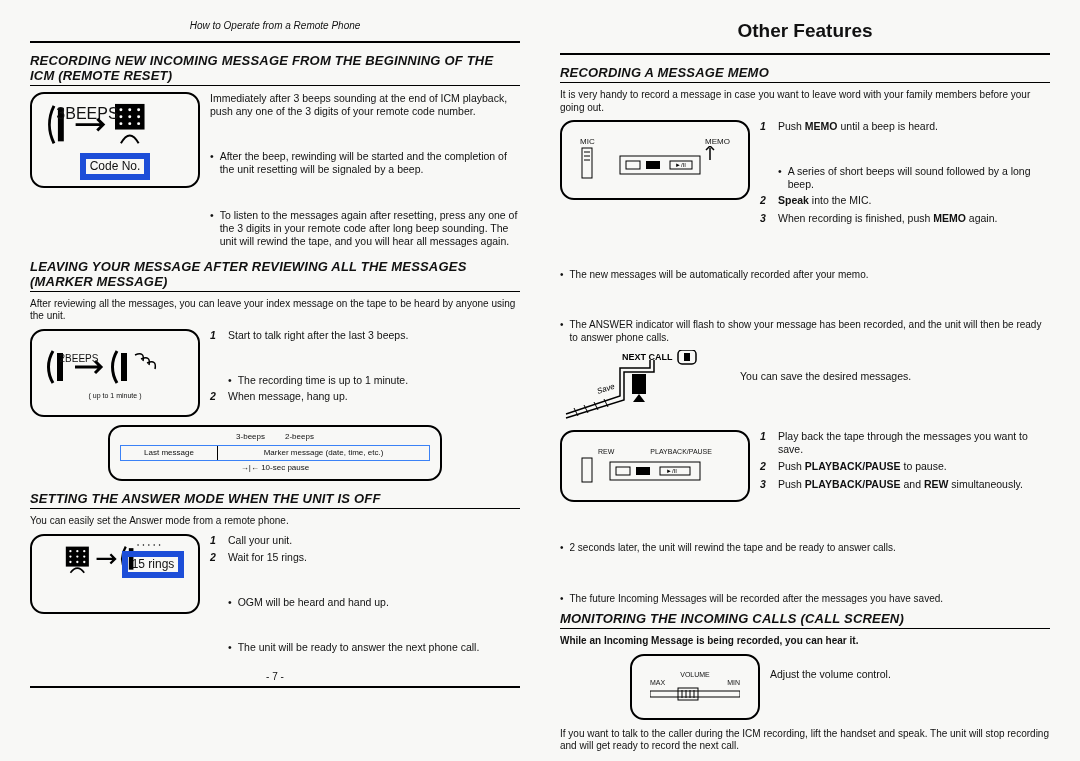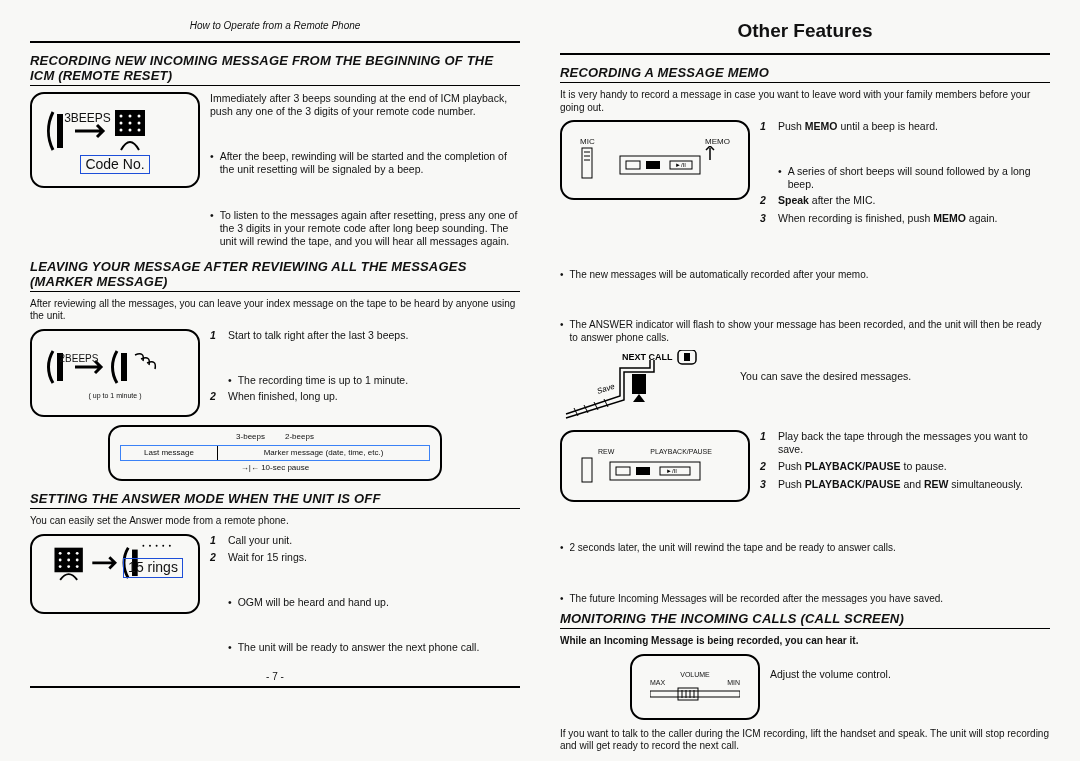--- a/index.html
+++ b/index.html
@@ -72,23 +72,23 @@
     line-height: 1.25;
   }
   .step { display:flex; gap:6px; margin-bottom:4px;}
   .step-num { font-style: italic; font-weight:bold; width:12px; flex-shrink:0;}
   .bullet { display:flex; gap:6px; margin-bottom:3px;margin-top:32px;}
   .bullet::before { content:"•"; flex-shrink:0;}
   .pagenum { text-align:center; font-size:10px; margin-top:6px;}
   .center {text-align:center;}
   .bold {font-weight:bold;}
   .figure-inner-box {
-    border:1px solid #1d4ed8;
+    border:6px solid #1d4ed8;
     padding:1px 4px;
-    font-size:14px;
+    font-size:12px;
     margin-top:3px;
     display:inline-block;
   }
   .sub-note { font-size:10px; line-height:1.25; margin-bottom:6px;}
 </style>
 </head>
 <body>
 
 <div class="sheet">
 
@@ -110,21 +110,21 @@
               <circle cx="94" cy="10" r="1.5"></circle>
           <circle cx="76" cy="17" r="1.5"></circle>
               <circle cx="85" cy="17" r="1.5"></circle>
               <circle cx="94" cy="17" r="1.5"></circle>
           <circle cx="76" cy="24" r="1.5"></circle>
               <circle cx="85" cy="24" r="1.5"></circle>
               <circle cx="94" cy="24" r="1.5"></circle>
             </g>
           <path d="M76 44 Q85 28 94 44" stroke="#000" stroke-width="2" fill="none"></path>
         </svg>
-        <div style="position:relative;top:-44px;left:-42px;font-size:12px;padding-left:29px;">3BEEPS</div>
+        <div style="position:relative;top:-44px;left:-42px;font-size:16px;padding-left:29px;">3BEEPS</div>
         <div class="figure-inner-box" style="margin-top:-14px;">Code No.</div>
       </div>
       <div class="text-block">
         <div>Immediately after 3 beeps sounding at the end of ICM playback, push any one of the 3 digits of your remote code number.</div>
         <div class="bullet">
             <span>After the beep, rewinding will be started and the completion of the unit resetting will be signaled by a beep.</span>
           </div>
         <div class="bullet">
             <span>To listen to the messages again after resetting, press any one of the 3 digits in your remote code after long beep sounding. The unit will rewind the tape, and you will hear all messages again.</span>
           </div>
@@ -149,21 +149,21 @@
       <div class="text-block">
         <div class="step">
             <span class="step-num">1</span>
             <span>Start to talk right after the last 3 beeps.</span>
           </div>
         <div class="bullet" style="margin-left:18px;">
             <span>The recording time is up to 1 minute.</span>
           </div>
         <div class="step">
             <span class="step-num">2</span>
-            <span>When finished, long up.</span>
+            <span>When message, hang up.</span>
           </div>
       </div>
     </div>
 
     <div class="center">
       <div class="figure" style="display:inline-block;width:310px;padding:6px 10px;">
         <div style="display:flex;justify-content:center;gap:20px;font-size:8px;">
             <span>3-beeps</span>
             <span>2-beeps</span>
           </div>
@@ -256,21 +256,21 @@
       <div class="text-block">
         <div class="step">
             <span class="step-num">1</span>
             <span><span>Push </span><span class="bold">MEMO</span><span> until a beep is heard.</span></span>
           </div>
         <div class="bullet" style="margin-left:18px;">
             <span>A series of short beeps will sound followed by a long beep.</span>
           </div>
         <div class="step">
             <span class="step-num">2</span>
-            <span><span class="bold">Speak</span><span> after the MIC.</span></span>
+            <span><span class="bold">Speak</span><span> into the MIC.</span></span>
           </div>
         <div class="step">
             <span class="step-num">3</span>
             <span><span>When recording is finished, push </span><span class="bold">MEMO</span><span> again.</span></span>
           </div>
       </div>
     </div>
     <div class="bullet sub-note">
         <span>The new messages will be automatically recorded after your memo.</span>
       </div>

